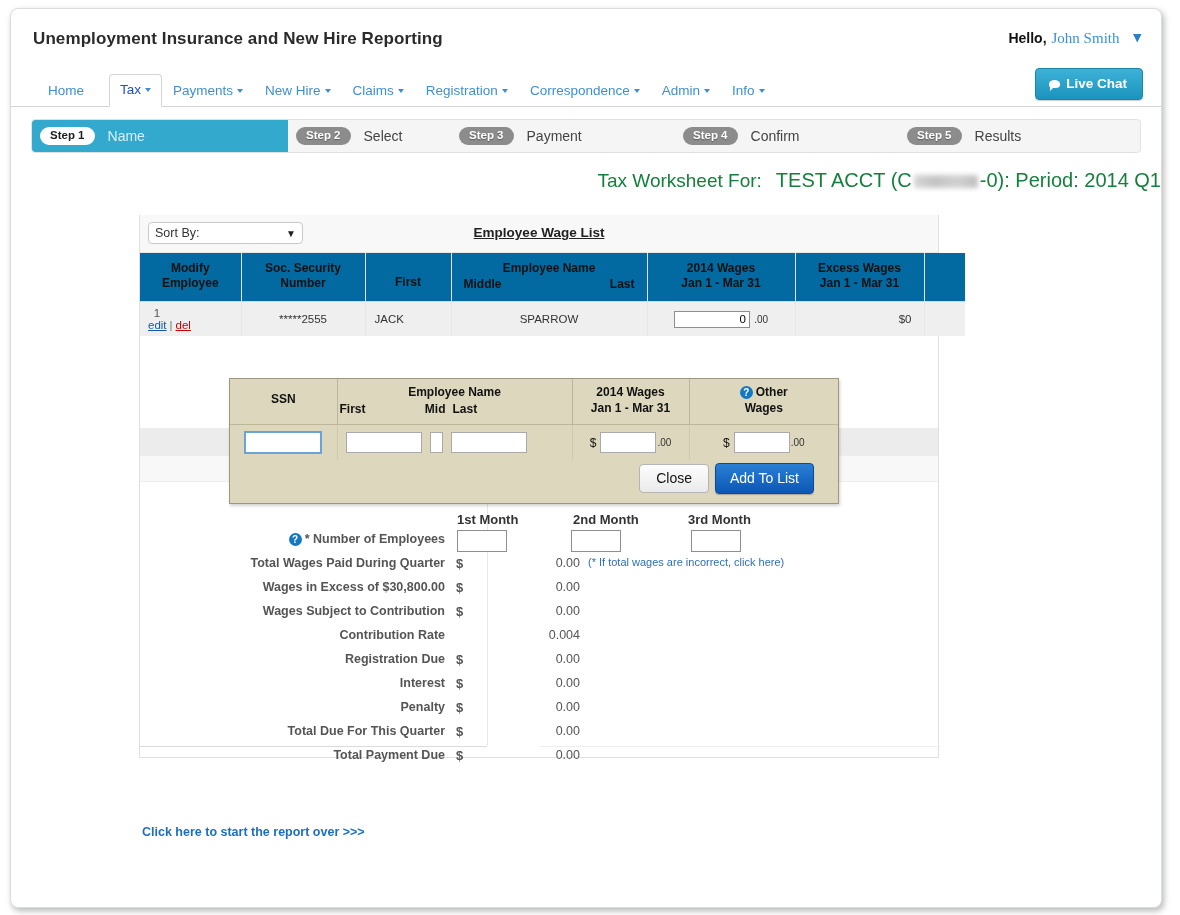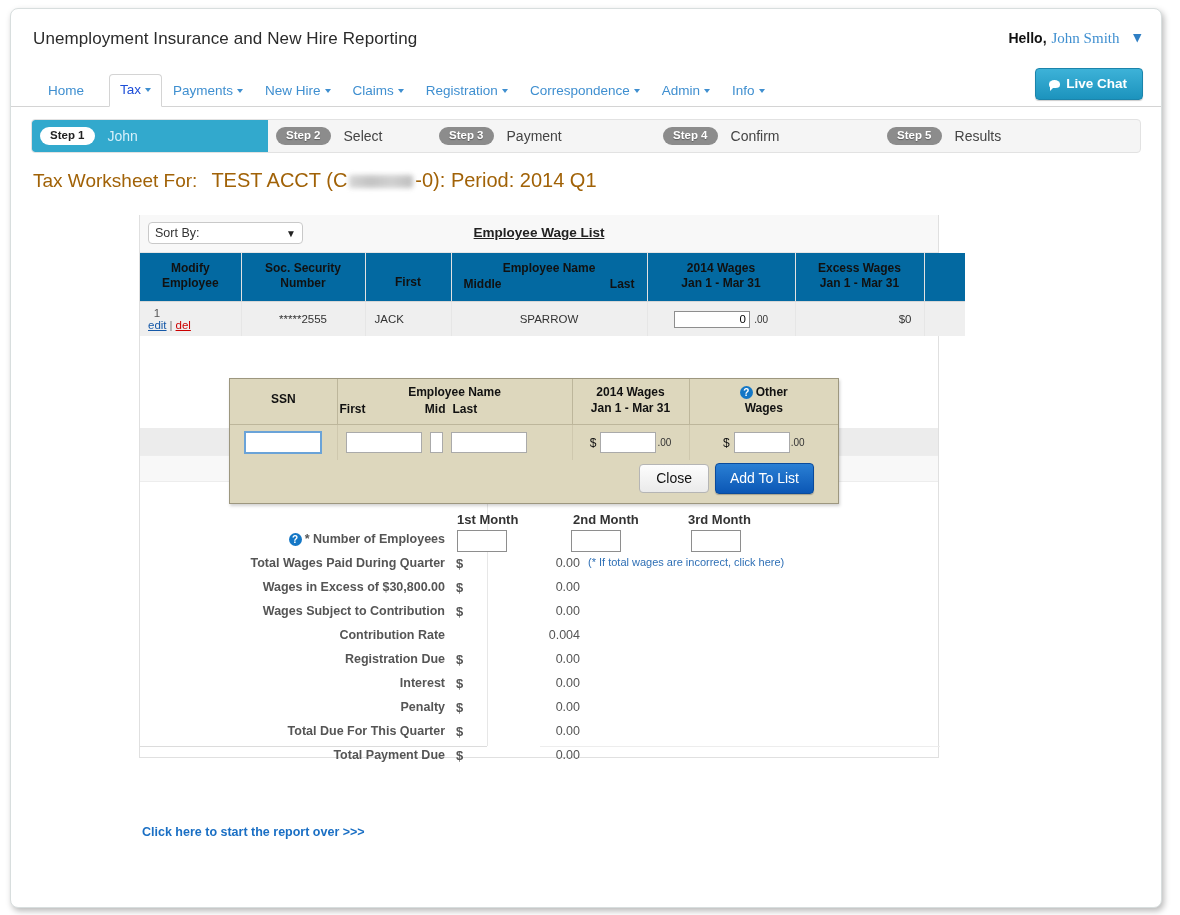--- a/index.html
+++ b/index.html
@@ -17,21 +17,21 @@
     border-radius:8px;
     box-shadow:2px 3px 6px rgba(0,0,0,0.28);
     overflow:hidden;
   }
 
   
   .brand-row{position:relative;height:58px;}
   .brand-title{
     position:absolute;left:22px;top:20px;
     font-size:17px;color:#2b2b2b;letter-spacing:.1px;
-    font-family:"Liberation Sans",sans-serif;font-weight:400;
+    font-family:"Liberation Sans",sans-serif;font-weight:700;
   }
   .hello-box{position:absolute;right:20px;top:19px;font-size:14px;white-space:nowrap;}
   .hello-label{font-weight:bold;color:#111;}
   .hello-user{color:#3f8fd0;margin-left:5px;font-family:"Liberation Serif",serif;font-size:15px;}
   .caret-down{display:inline-block;margin-left:14px;color:#2f7fc4;font-size:15px;font-weight:bold;vertical-align:1px;}
 
   
   .nav-wrap{position:relative;height:39px;border-bottom:1px solid #d4d4d4;}
   .nav{position:absolute;left:26px;bottom:0;display:flex;align-items:flex-end;}
   .nav-item{
@@ -55,32 +55,32 @@
   .chat-bubble{display:inline-block;width:11px;height:8px;background:#fff;border-radius:50% 50% 40% 40%;position:relative;margin-right:6px;vertical-align:0px;}
   .chat-bubble:after{content:"";position:absolute;left:1px;bottom:-3px;border-left:4px solid #fff;border-bottom:4px solid transparent;}
 
   
   .steps{
     position:relative;margin:12px 20px 0 20px;height:32px;
     background:#f5f5f5;border:1px solid #e2e2e2;border-radius:4px;
     display:flex;align-items:center;overflow:hidden;
   }
   .step{display:flex;align-items:center;height:100%;padding-left:8px;box-sizing:border-box;}
-  .step-1{background:#32a9cd;width:236px;border-radius:3px 0 0 3px;}
+  .step-1{background:#32a9cd;width:256px;border-radius:3px 0 0 3px;}
   .pill{
     display:inline-block;border-radius:11px;padding:3px 10px 4px 10px;
     font-size:11.5px;font-weight:bold;line-height:1;
   }
   .pill-active{background:#fff;color:#222;}
   .pill-idle{background:#8c8c8c;color:#fff;text-shadow:0 1px 1px rgba(0,0,0,.35);}
   .step-label{margin-left:13px;font-size:14px;color:#444;}
   .step-1 .step-label{color:#d6f0fa;}
 
   
-  .ws-title{margin:16px 12px 0 22px;font-size:19px;color:#a16207;white-space:nowrap;}
+  .ws-title{margin:16px 0 0 22px;font-size:19px;color:#15803d;white-space:nowrap;text-align:right;}
   .ws-title .lbl{font-size:19px;}
   .ws-title .acct{font-size:20px;margin-left:14px;}
   .redacted{
     display:inline-block;width:64px;height:13px;margin:0 2px;
     background:linear-gradient(90deg,#cfcfcf,#b9b9b9,#c9c9c9,#b4b4b4);
     filter:blur(2.5px);opacity:.85;vertical-align:-1px;border-radius:2px;
   }
 
   
   .panel{
@@ -234,21 +234,21 @@
       <div class="nav-item"><span>Info</span><i class="nav-caret"></i></div>
     </div>
     <div class="live-chat">
       <span class="chat-bubble"></span><span>Live Chat</span>
     </div>
   </div>
 
   <div class="steps">
     <div class="step step-1">
       <span class="pill pill-active">Step 1</span>
-      <span class="step-label">John</span>
+      <span class="step-label">Name</span>
     </div>
     <div class="step" style="width:163px">
       <span class="pill pill-idle">Step 2</span>
       <span class="step-label">Select</span>
     </div>
     <div class="step" style="width:224px">
       <span class="pill pill-idle">Step 3</span>
       <span class="step-label">Payment</span>
     </div>
     <div class="step" style="width:224px">

